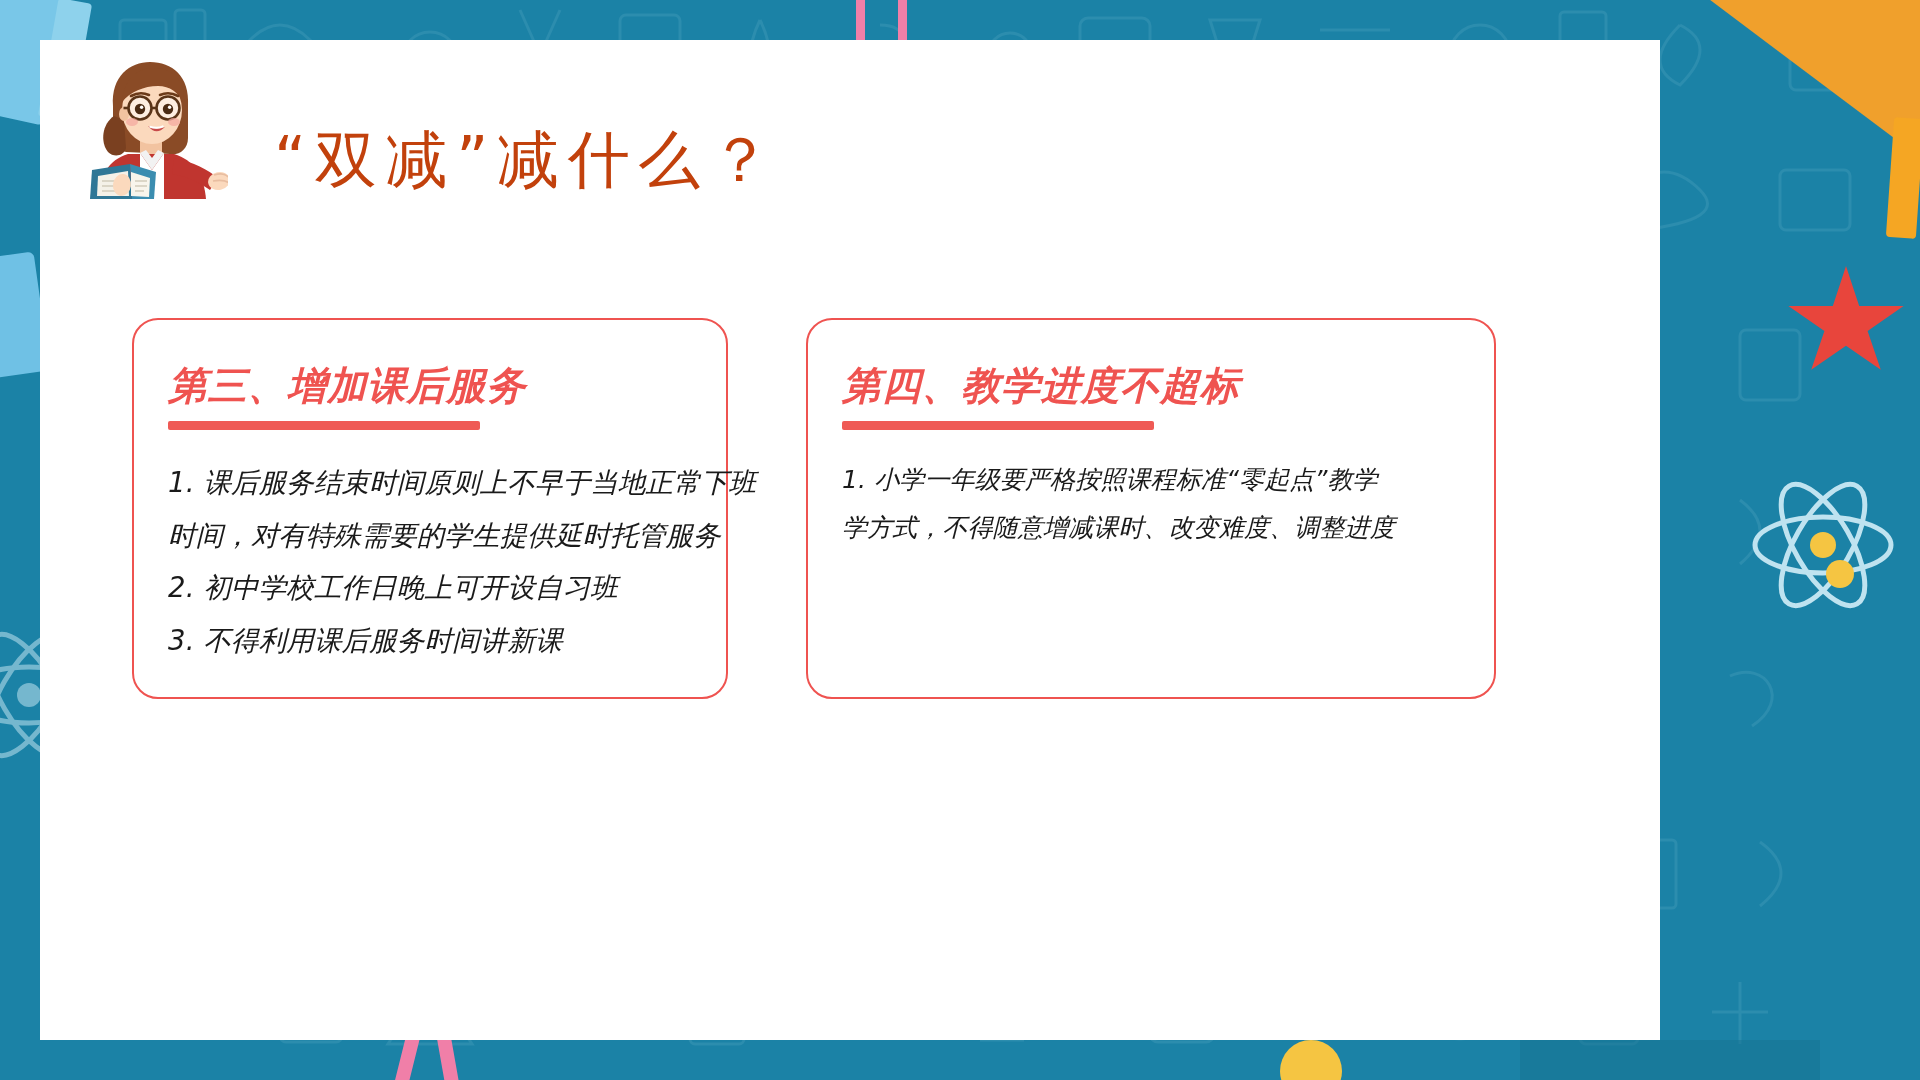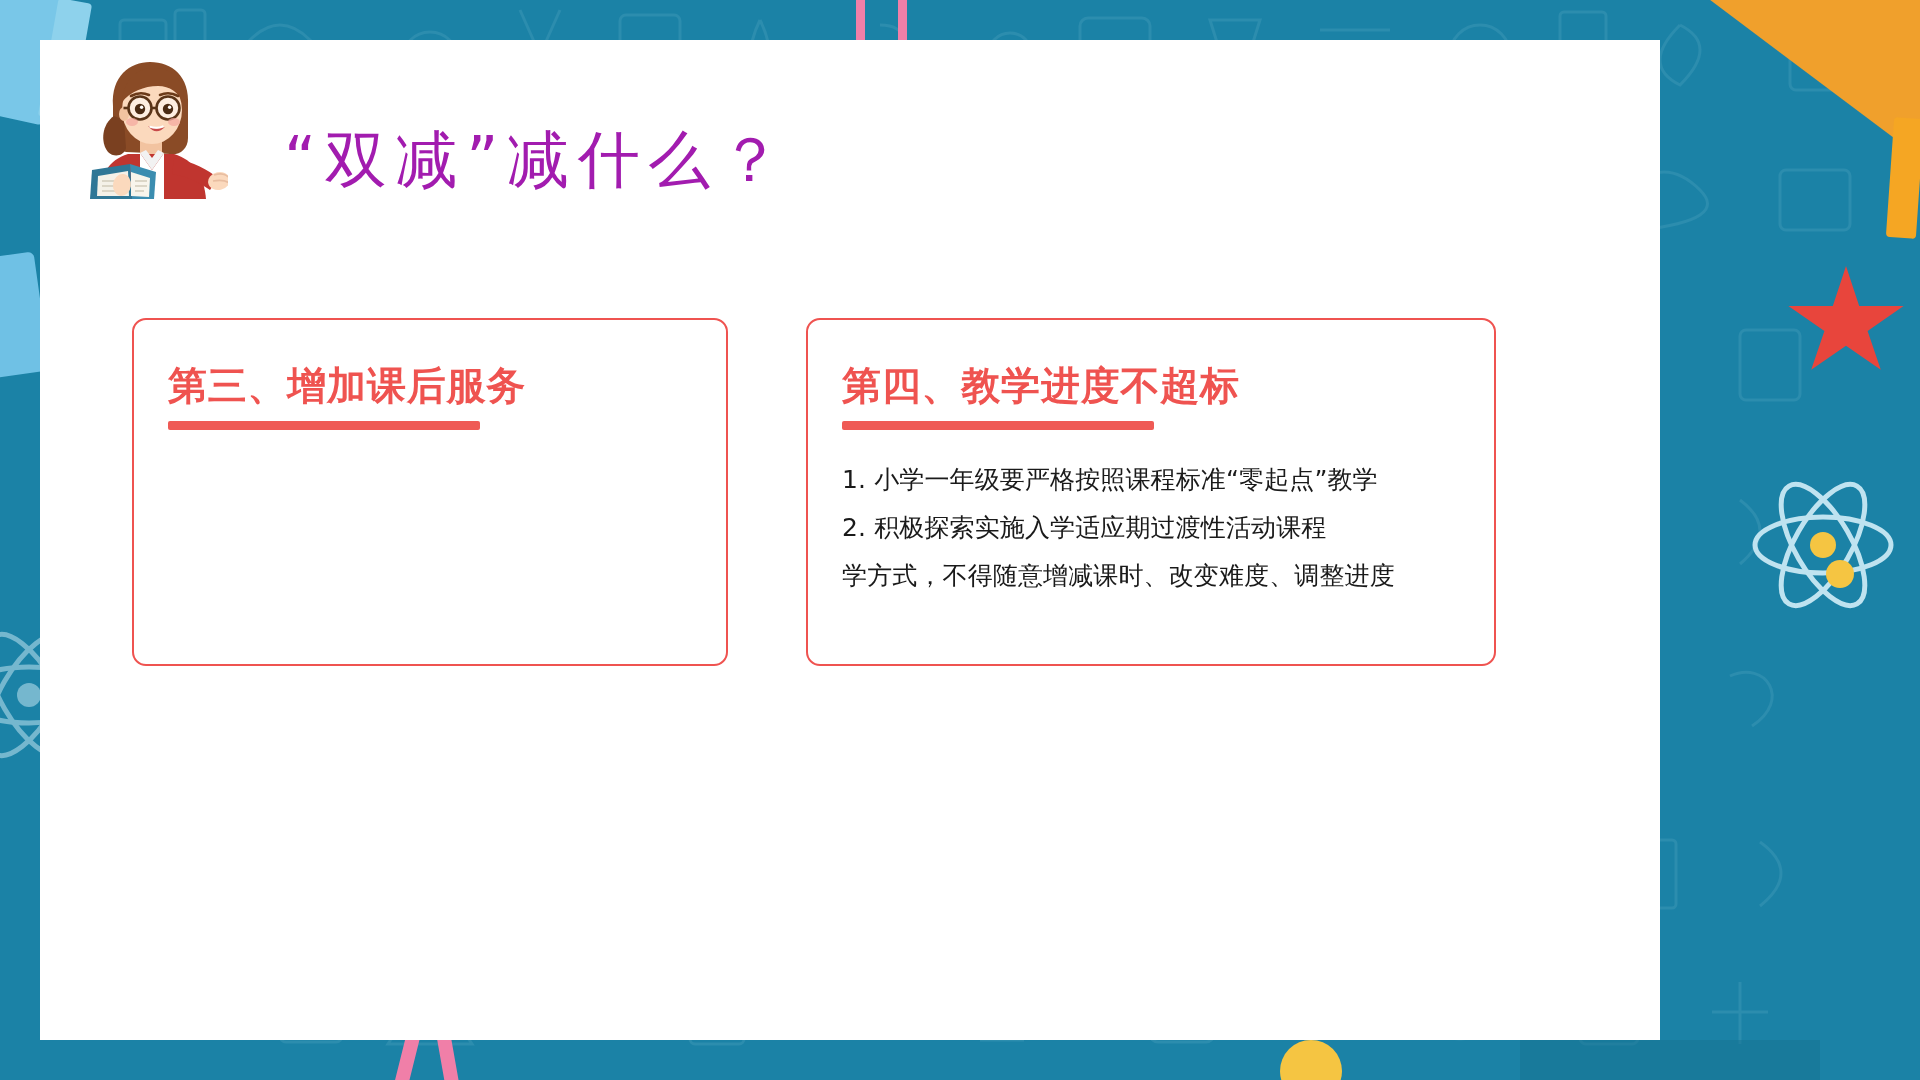--- a/index.html
+++ b/index.html
@@ -93,38 +93,39 @@
     background:#ffffff;
   }
 
   
   #header { position:relative; height:160px; }
 
   #teacher { position:absolute; left:38px; top:14px; width:150px; height:145px; }
   #teacher svg { width:100%; height:100%; display:block; }
 
   #slide-title {
-    position:absolute; left:244px; top:78px;
+    position:absolute; left:234px; top:78px;
     font-size:62px; letter-spacing:.14em;
-    color:#a21caf; font-weight:400; white-space:nowrap;
+    color:#c2410c; font-weight:400; white-space:nowrap;
     font-family:"DejaVu Sans","Liberation Sans",sans-serif;
   }
 
   
   #cards {
     position:absolute; left:0; top:278px; width:1620px;
     display:flex; gap:78px; padding:0 92px 0 92px;
   }
   .card {
     position:relative;
     border:2.5px solid #ef5350;
-    border-radius:14px;
+    border-radius:26px;
     padding:44px 34px 30px 34px;
     flex:1 1 0;
     min-height:348px;
+    font-style:italic;
   }
   .card-left  { max-width:596px; }
   .card-right { max-width:690px; }
 
   .card-title {
     font-size:39px; color:#ef5350; font-weight:700;
     letter-spacing:.02em; line-height:1.1; white-space:nowrap;
     font-family:"DejaVu Serif","Liberation Serif",serif;
   }
   .card-rule {
@@ -371,27 +372,32 @@
       </div>
 
       <div id="slide-title">“双减”减什么？</div>
     </div>
 
     <div id="cards">
 
       <div class="card card-left">
         <div class="card-title">第三、增加课后服务</div>
         <div class="card-rule card-rule-left"></div>
+        <div class="card-body">
+          <div class="card-line">1. 课后服务结束时间原则上不早于当地正常下班</div>
+          <div class="card-line">时间，对有特殊需要的学生提供延时托管服务</div>
+          <div class="card-line">2. 初中学校工作日晚上可开设自习班</div>
+          <div class="card-line">3. 不得利用课后服务时间讲新课</div>
+        </div>
       </div>
 
       <div class="card card-right">
         <div class="card-title">第四、教学进度不超标</div>
         <div class="card-rule card-rule-right"></div>
         <div class="card-body">
           <div class="card-line">1. 小学一年级要严格按照课程标准“零起点”教学</div>
-          <div class="card-line">2. 积极探索实施入学适应期过渡性活动课程</div>
           <div class="card-line">学方式，不得随意增减课时、改变难度、调整进度</div>
         </div>
       </div>
 
     </div>
   </div>
 </div>
 
 </body></html>

